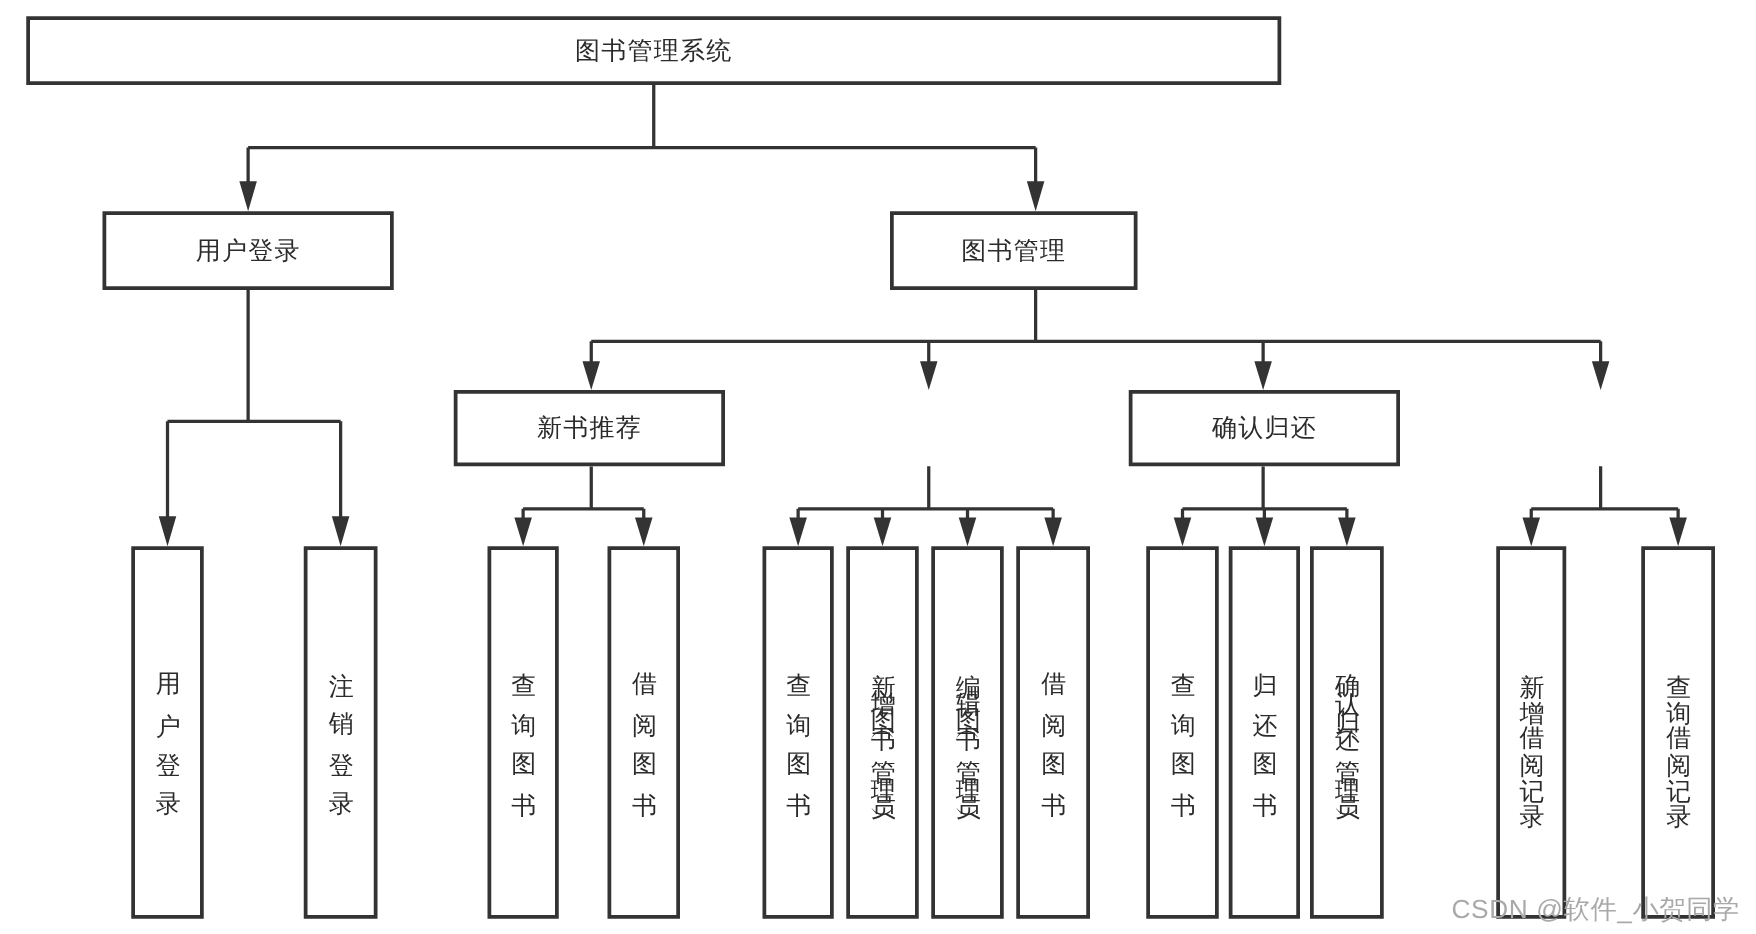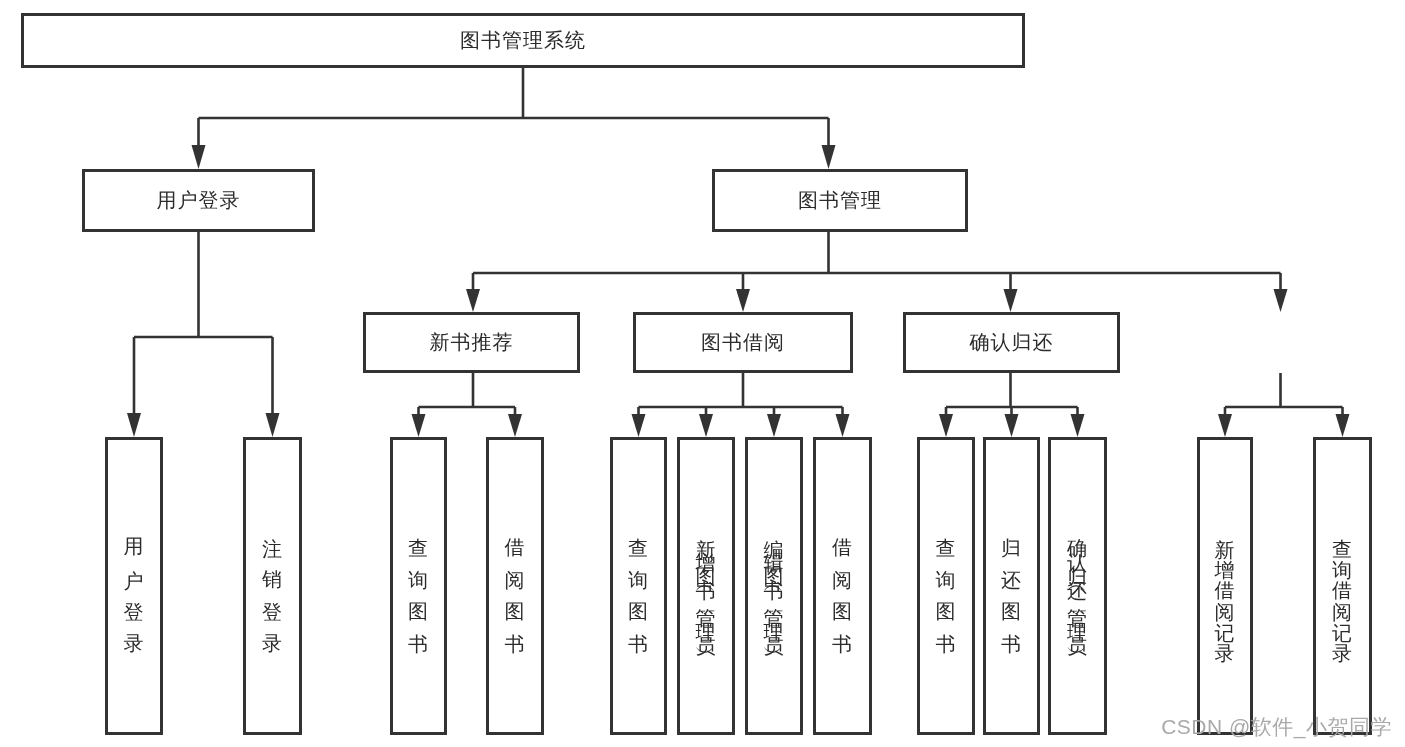--- a/index.html
+++ b/index.html
@@ -97,29 +97,26 @@
     </g>
   </svg>
 
   <div class="box" style="left:21px;top:13px;width:1004px;height:55px">
     <span class="label">图书管理系统</span>
   </div>
 
   <div class="box" style="left:82px;top:169px;width:233px;height:63px">
     <span class="label">用户登录</span>
   </div>
-  <div class="box" style="left:712px;top:169px;width:256px;height:63px">
+  <div class="box" style="left:712px;top:169px;width:198px;height:63px">
     <span class="label">图书管理</span>
   </div>
 
   <div class="box" style="left:363px;top:312px;width:217px;height:61px">
     <span class="label">新书推荐</span>
-  </div>
-  <div class="box" style="left:633px;top:312px;width:220px;height:61px">
-    <span class="label">图书借阅</span>
   </div>
   <div class="box" style="left:903px;top:312px;width:217px;height:61px">
     <span class="label">确认归还</span>
   </div>
 
   <div class="box vbox" style="left:105px;top:437px;width:58px;height:298px">
     <span class="vlabel" style="letter-spacing: 32px;">用户登录</span>
   </div>
   <div class="box vbox" style="left:243px;top:437px;width:59px;height:298px">
     <span class="vlabel" style="letter-spacing: 32px;">注销登录</span>

